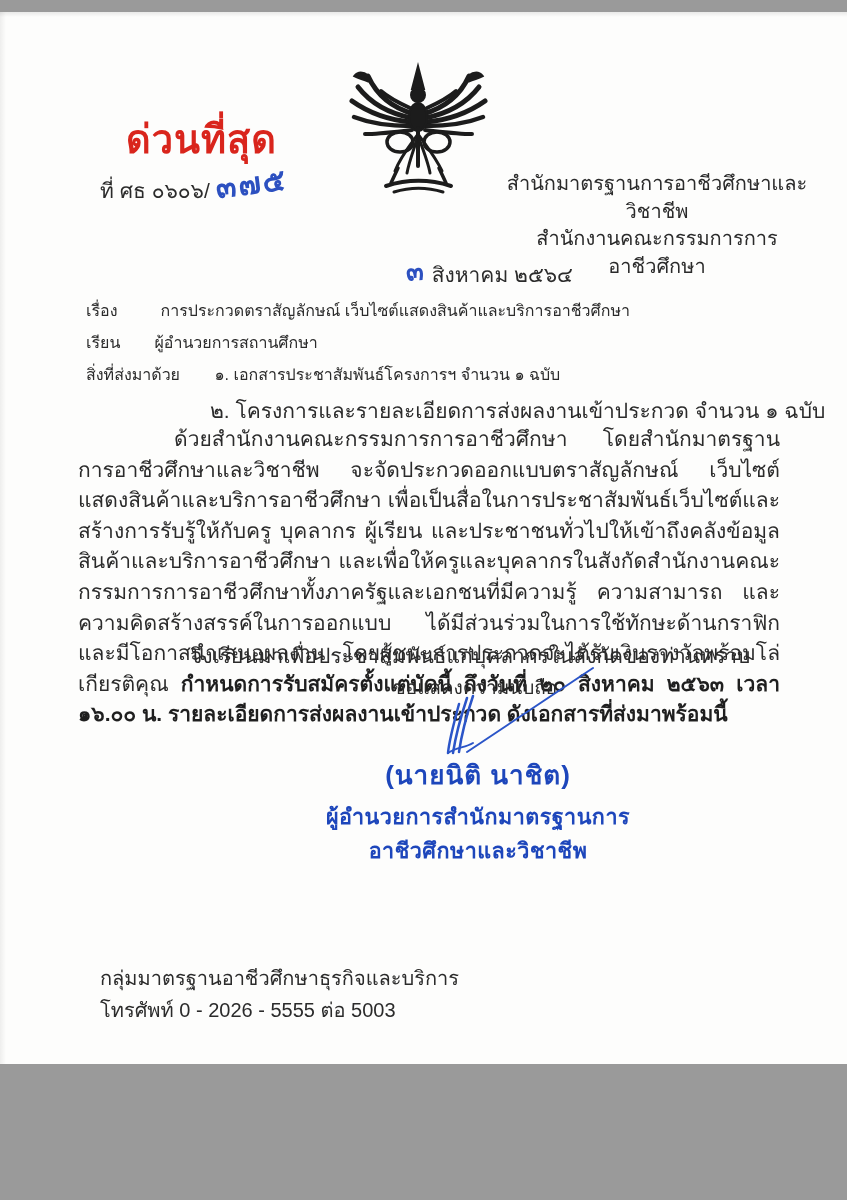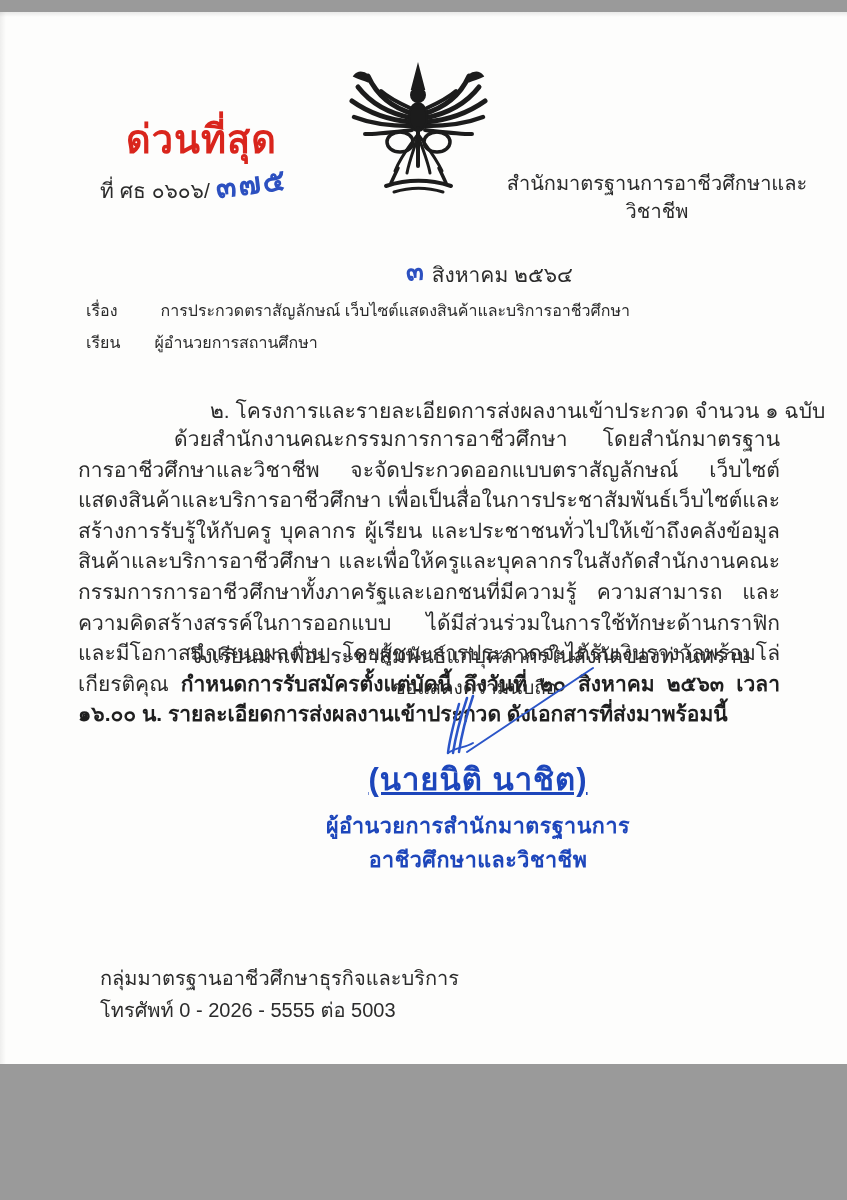--- a/index.html
+++ b/index.html
@@ -58,21 +58,21 @@
   .bodypara b{font-weight:bold;color:#1f1f1f;}
   .closingline{left:190px;top:627px;font-size:21px;white-space:nowrap;}
   .salutation{left:340px;top:660px;width:270px;text-align:center;font-size:19px;}
   .signink{left:415px;top:648px;}
   .signblock{
     left:272px;top:742px;width:412px;
     text-align:center;
     color:#1d46bb;
     font-weight:bold;
   }
-  .signname{font-size:31px;letter-spacing:1px;text-decoration:underline;}
+  .signname{font-size:26px;letter-spacing:1px;}
   .signtitle{font-size:21.5px;margin-top:4px;letter-spacing:0.5px;}
   .footer{left:100px;top:950px;font-size:20px;line-height:32px;}
 </style>
 </head>
 <body>
 
 <div class="page">
 
   <div class="abs urgent">ด่วนที่สุด</div>
 
@@ -120,37 +120,42 @@
         <path d="M62,106 L55,121" stroke-width="3.5"></path>
         <path d="M103,106 L110,121" stroke-width="3.5"></path>
         <path d="M50,124 C72,117 93,117 115,124" stroke-width="4"></path>
         <path d="M58,130 C74,125 91,125 107,130" stroke-width="3"></path>
       </g>
     </svg>
   </div>
 
   <div class="abs sender">
     <div>สำนักมาตรฐานการอาชีวศึกษาและวิชาชีพ</div>
+    <div>สำนักงานคณะกรรมการการอาชีวศึกษา</div>
   </div>
 
   <div class="abs dateline">
     <span class="hand">๓</span>
     <span> สิงหาคม  ๒๕๖๔</span>
   </div>
 
   <div class="abs row subject-row">
     <span class="lbl">เรื่อง</span>
     <span>การประกวดตราสัญลักษณ์ เว็บไซต์แสดงสินค้าและบริการอาชีวศึกษา</span>
   </div>
 
   <div class="abs row to-row">
     <span class="lbl">เรียน</span>
     <span>ผู้อำนวยการสถานศึกษา</span>
   </div>
 
+  <div class="abs row encl-row">
+    <span class="lbl">สิ่งที่ส่งมาด้วย</span>
+    <span>๑. เอกสารประชาสัมพันธ์โครงการฯ จำนวน ๑ ฉบับ</span>
+  </div>
   <div class="abs encl2">๒. โครงการและรายละเอียดการส่งผลงานเข้าประกวด จำนวน ๑ ฉบับ</div>
 
   <div class="abs bodypara">
     <span>ด้วยสำนักงานคณะกรรมการการอาชีวศึกษา โดยสำนักมาตรฐานการอาชีวศึกษาและวิชาชีพ จะจัดประกวดออกแบบตราสัญลักษณ์ เว็บไซต์แสดงสินค้าและบริการอาชีวศึกษา เพื่อเป็นสื่อในการประชาสัมพันธ์เว็บไซต์และสร้างการรับรู้ให้กับครู บุคลากร ผู้เรียน และประชาชนทั่วไปให้เข้าถึงคลังข้อมูลสินค้าและบริการอาชีวศึกษา และเพื่อให้ครูและบุคลากรในสังกัดสำนักงานคณะกรรมการการอาชีวศึกษาทั้งภาครัฐและเอกชนที่มีความรู้ ความสามารถ และความคิดสร้างสรรค์ในการออกแบบ ได้มีส่วนร่วมในการใช้ทักษะด้านกราฟิกและมีโอกาสนำเสนอผลงาน โดยผู้ชนะการประกวดจะได้รับเงินรางวัลพร้อมโล่เกียรติคุณ </span><b>กำหนดการรับสมัครตั้งแต่บัดนี้ ถึงวันที่ ๒๐ สิงหาคม ๒๕๖๓ เวลา ๑๖.๐๐ น. รายละเอียดการส่งผลงานเข้าประกวด ดังเอกสารที่ส่งมาพร้อมนี้</b>
   </div>
 
   <div class="abs closingline">จึงเรียนมาเพื่อประชาสัมพันธ์แก่บุคลากรในสังกัดของท่านทราบ</div>
   <div class="abs salutation">ขอแสดงความนับถือ</div>
 
   <div class="abs signink">

